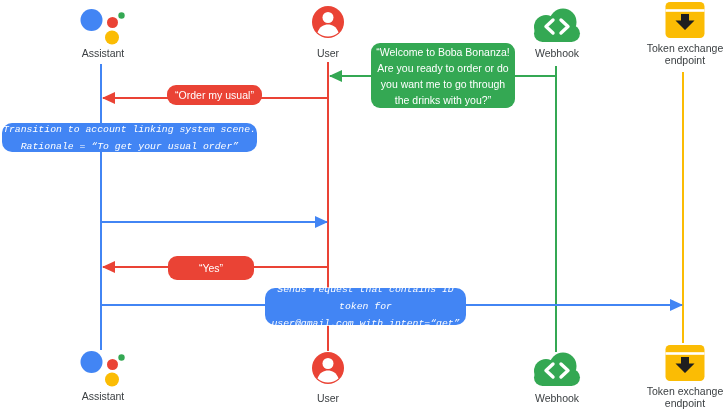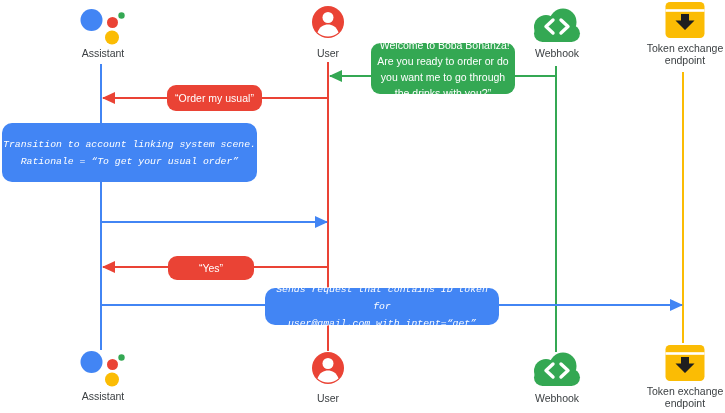--- a/index.html
+++ b/index.html
@@ -63,34 +63,34 @@
 
   <div class="msg-line blue" style="left:101px; top:221px; width:226px;"></div>
   <div class="ah ah-right blue" style="left:315px; top:216px;"></div>
 
   <div class="msg-line red" style="left:103px; top:266px; width:225px;"></div>
   <div class="ah ah-left red" style="left:102px; top:261px;"></div>
 
   <div class="msg-line blue" style="left:101px; top:304px; width:581px;"></div>
   <div class="ah ah-right blue" style="left:670px; top:299px;"></div>
 
-  <div class="msg-box speech green" style="left:371px; top:43px; width:144px; height:51px;">“Welcome to Boba Bonanza!
+  <div class="msg-box speech green" style="left:371px; top:43px; width:144px; height:65px;">“Welcome to Boba Bonanza!
 Are you ready to order or do
 you want me to go through
 the drinks with you?”</div>
 
-  <div class="msg-box speech small red" style="left:167px; top:85px; width:95px; height:26px;">“Order my usual”</div>
+  <div class="msg-box speech small red" style="left:167px; top:85px; width:95px; height:20px;">“Order my usual”</div>
 
-  <div class="msg-box note blue" style="left:2px; top:123px; width:255px; height:59px;">Transition to account linking system scene.
+  <div class="msg-box note blue" style="left:2px; top:123px; width:255px; height:29px;">Transition to account linking system scene.
 Rationale = “To get your usual order”</div>
 
 
   <div class="msg-box speech small red" style="left:168px; top:256px; width:86px; height:24px;">“Yes”</div>
 
-  <div class="msg-box note blue" style="left:265px; top:288px; width:234px; height:37px;">Sends request that contains ID token for
+  <div class="msg-box note blue" style="left:265px; top:288px; width:201px; height:37px;">Sends request that contains ID token for
 user@gmail.com with intent=“get”</div>
 
   <div class="actor-icon" style="left:80px; top:8px;">
     <svg width="47" height="38" viewBox="0 0 47 38">
       <circle cx="11.5" cy="12" r="11" fill="var(--blue)"></circle>
       <circle cx="32.5" cy="14.5" r="5.5" fill="var(--red)"></circle>
       <circle cx="41.5" cy="7.5" r="3.2" fill="var(--green)"></circle>
       <circle cx="32" cy="29.5" r="7" fill="var(--yellow)"></circle>
     </svg>
   </div>

